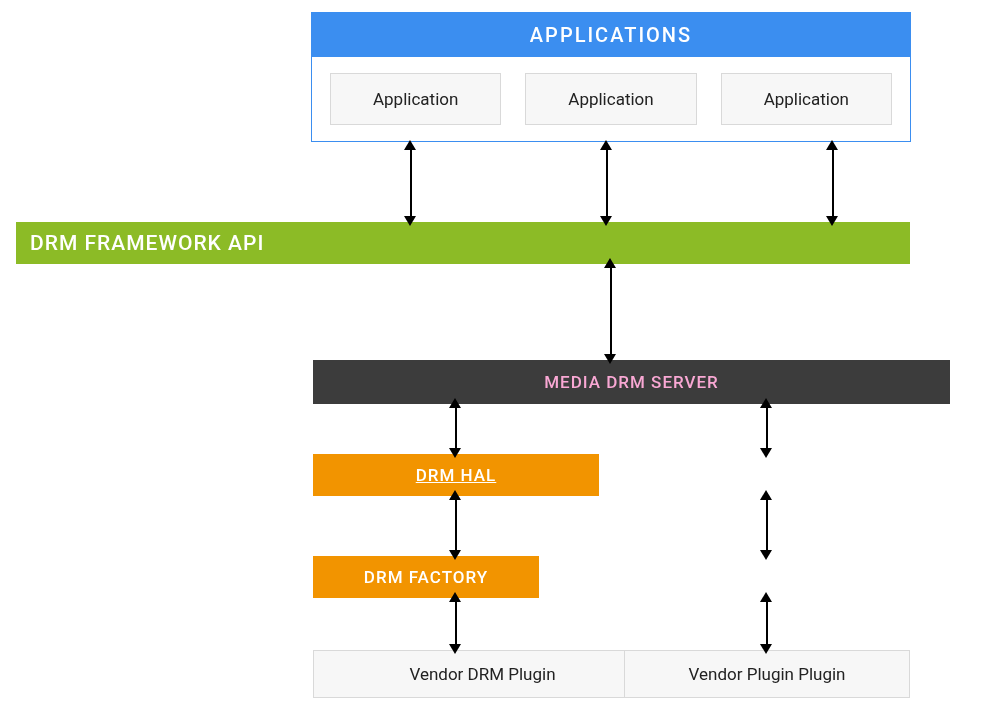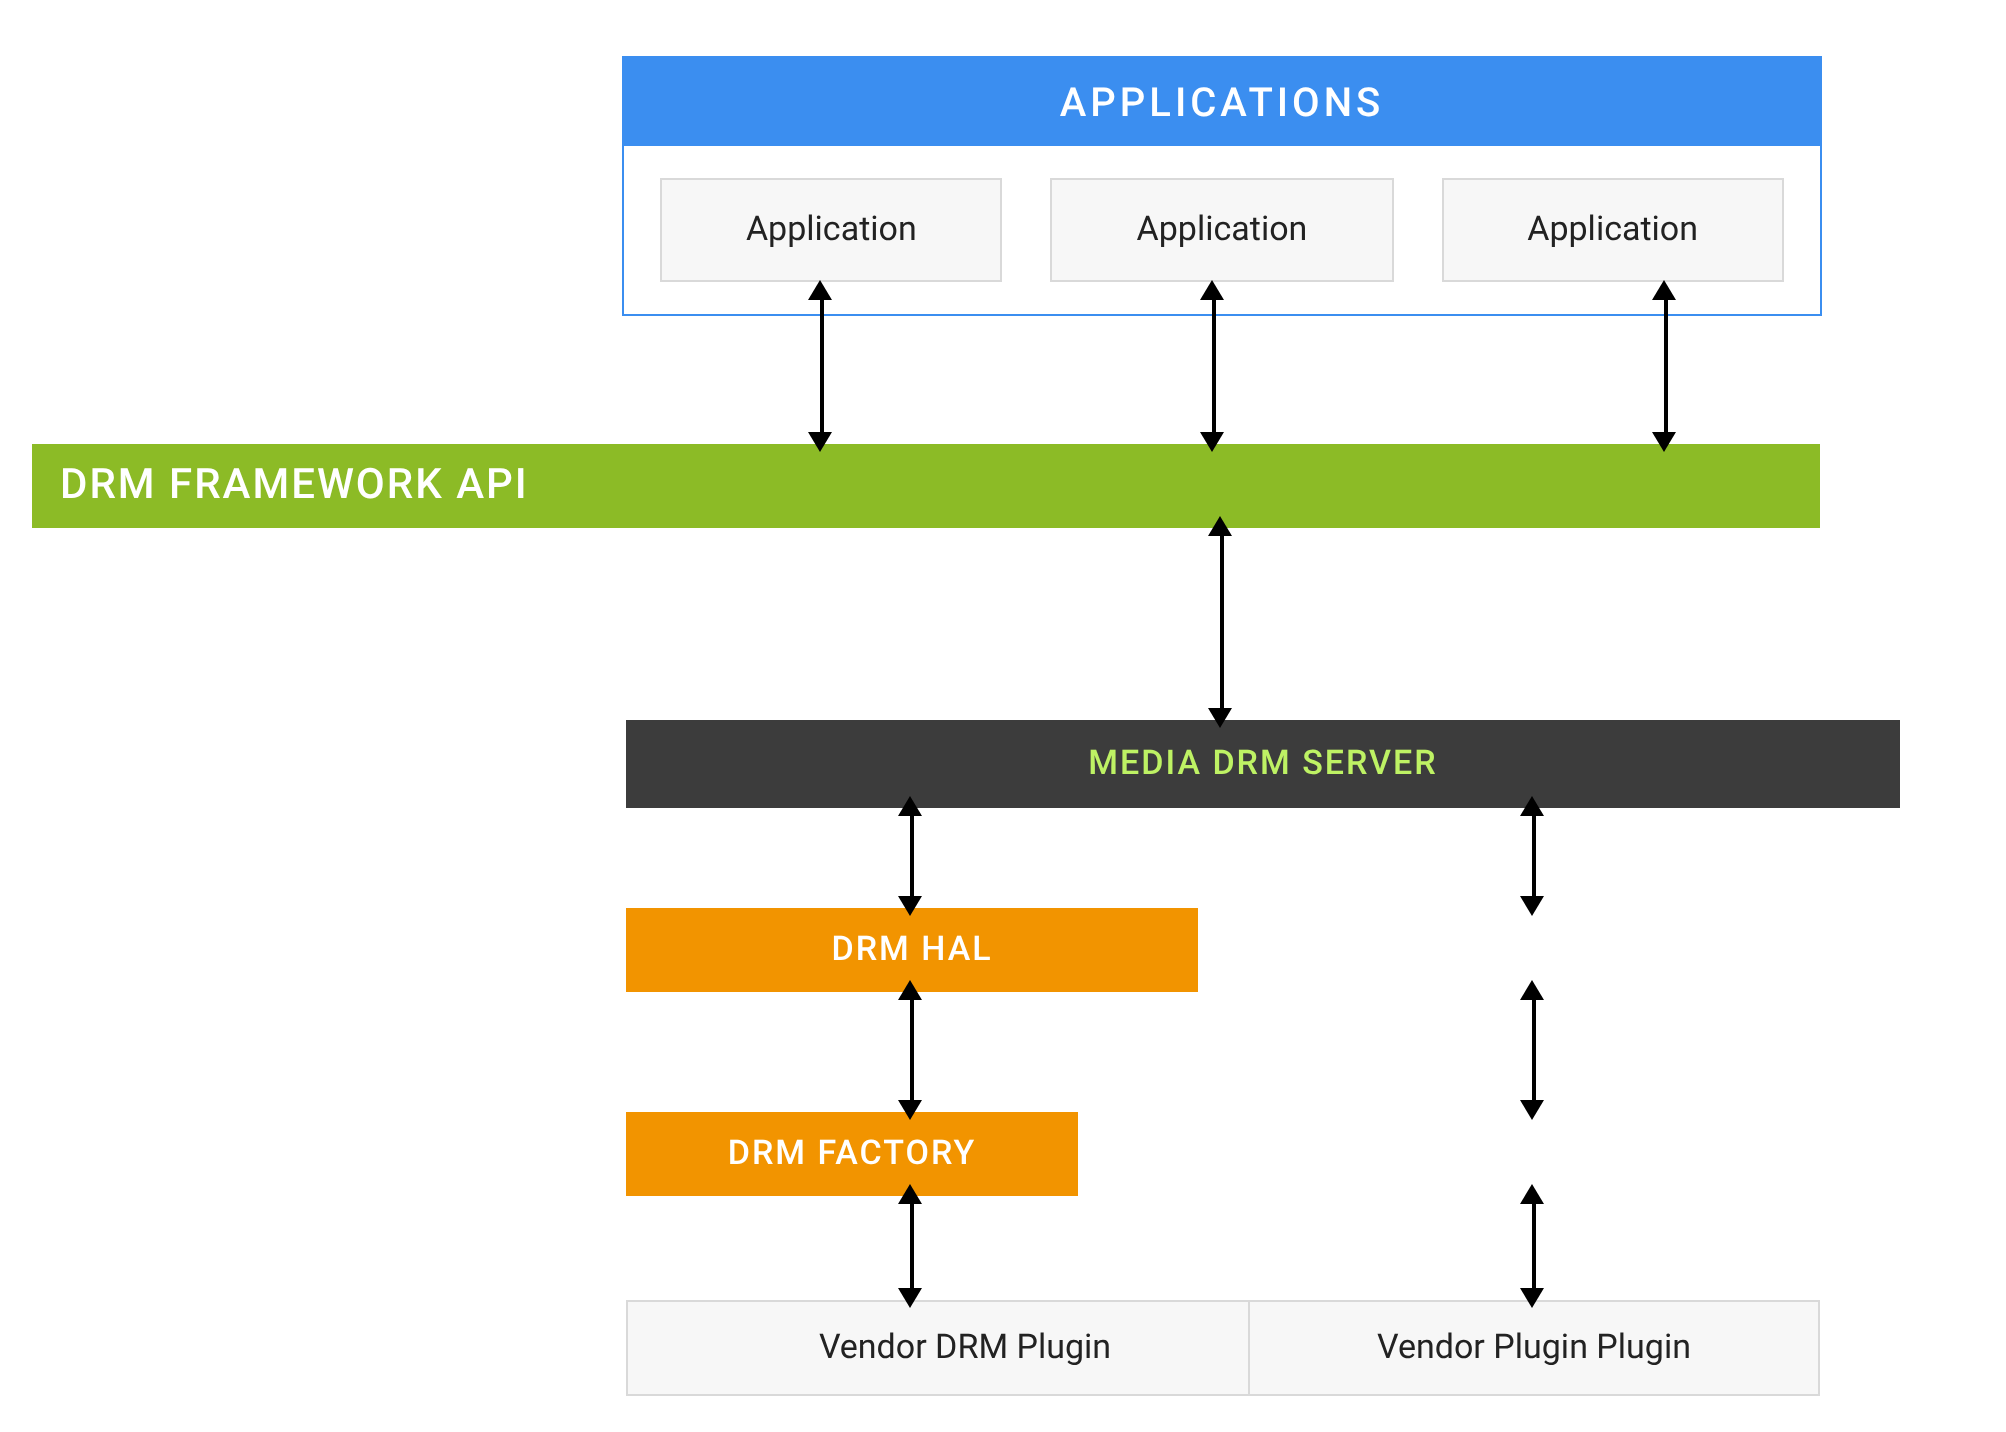--- a/index.html
+++ b/index.html
@@ -8,21 +8,21 @@
     width: 1003px;
     height: 716px;
     position: relative;
     background: #fff;
   }
   .stage { position: relative; width: 1003px; height: 716px; }
 
   
   .apps-box {
     position: absolute;
-    left: 311px; top: 28px;
+    left: 311px; top: 12px;
     width: 600px; height: 130px;
     border: 1px solid #3b8ef0;
     background: #fff;
   }
   .apps-header {
     width: 100%; height: 44px;
     background: #3b8ef0;
     color: #fff;
     font-size: 20px;
     letter-spacing: 2px;
@@ -58,39 +58,39 @@
     padding-left: 14px;
     font-weight: 500;
   }
 
   
   .media-server {
     position: absolute;
     left: 313px; top: 360px;
     width: 637px; height: 44px;
     background: #3c3c3c;
-    color: #bef264;
+    color: #f9a8d4;
     font-size: 17px;
     letter-spacing: 1px;
     display: flex; align-items: center; justify-content: center;
     font-weight: 500;
   }
 
   
   .orange-bar {
     position: absolute;
     height: 42px;
     background: #f29400;
     color: #fff;
     font-size: 17px;
     letter-spacing: 1px;
     display: flex; align-items: center; justify-content: center;
     font-weight: 500;
   }
-  .drm-hal     { left: 313px; top: 454px; width: 286px; }
+  .drm-hal     { left: 313px; top: 454px; width: 286px; text-decoration: underline; }
   .crypto-hal  { left: 624px; top: 454px; width: 286px; }
 
   .drm-factory    { left: 313px; top: 556px; width: 226px; }
   .crypto-factory { left: 624px; top: 556px; width: 286px; }
 
   
   .vendor-box {
     position: absolute;
     height: 48px;
     background: #f7f7f7;

